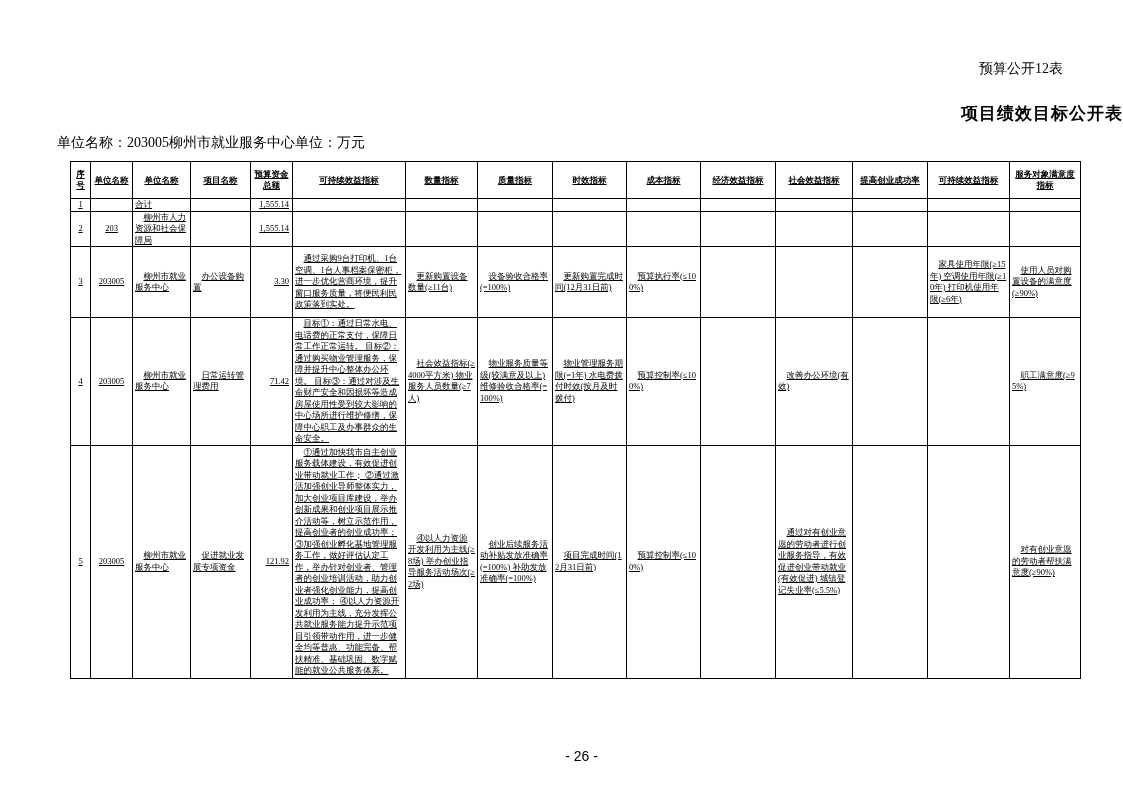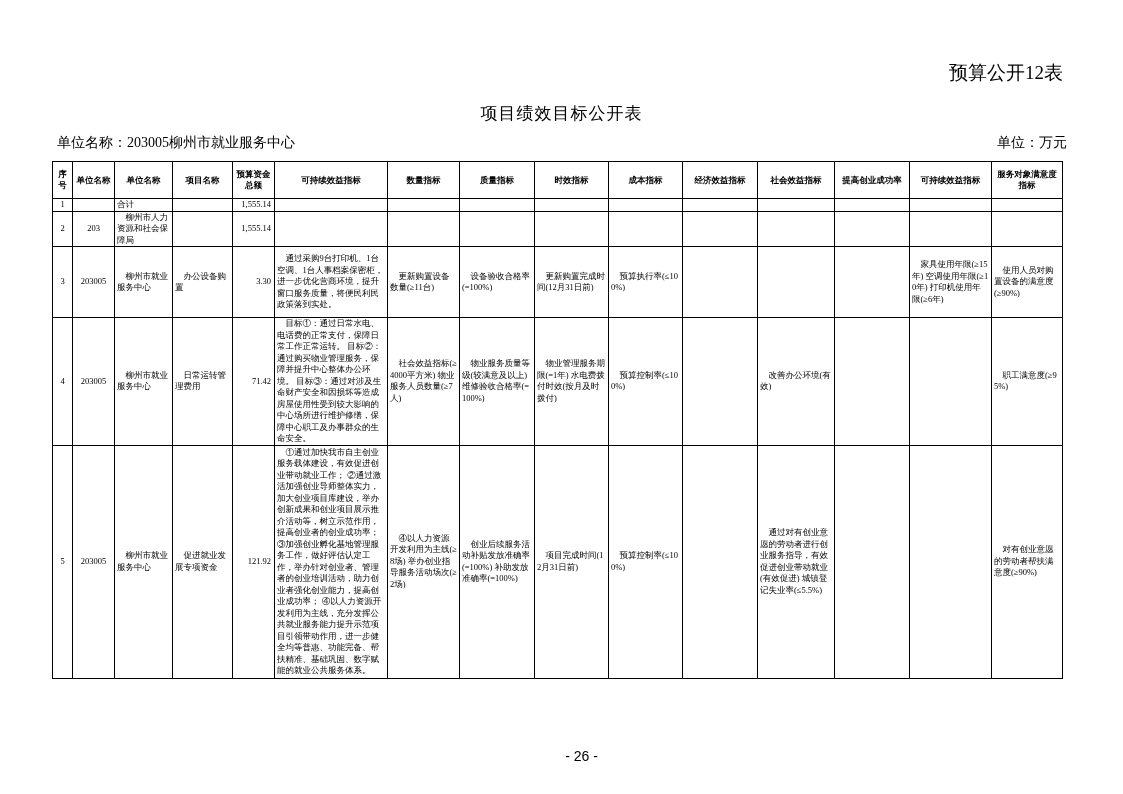--- a/index.html
+++ b/index.html
@@ -8,36 +8,36 @@
     position:relative;
     width:1123px; height:794px;
     margin:0 auto;
     background:#ffffff;
     font-family:"Liberation Serif","DejaVu Serif",serif;
     color:#000;
     overflow:hidden;
   }
   .corner-label {
     position:absolute; top:60px; right:60px;
-    font-size:19px;
+    font-size:14px;
   }
   .page-title {
     position:absolute; top:102px; left:0; width:100%;
-    text-align:center; font-size:17px; font-weight:normal;
+    text-align:right; font-size:17px; font-weight:bold;
     letter-spacing:1px;
   }
   .unit-line {
     position:absolute; top:134px; left:57px; width:1010px;
-    display:flex; justify-content:space-between;
+    display:flex; 
     font-size:14px;
   }
   .perf-table {
-    position:absolute; top:161px; left:52px;
+    position:absolute; top:161px; left:70px;
     width:1010px;
-    border-collapse:collapse; table-layout:fixed;
+    border-collapse:collapse; table-layout:fixed;text-decoration:underline;
   }
   .perf-table th, .perf-table td {
     border:1px solid #000;
     font-size:8.5px;
     line-height:11.5px;
     padding:0 2px;
     vertical-align:middle;
     overflow:hidden;
     word-break:break-all;
   }

